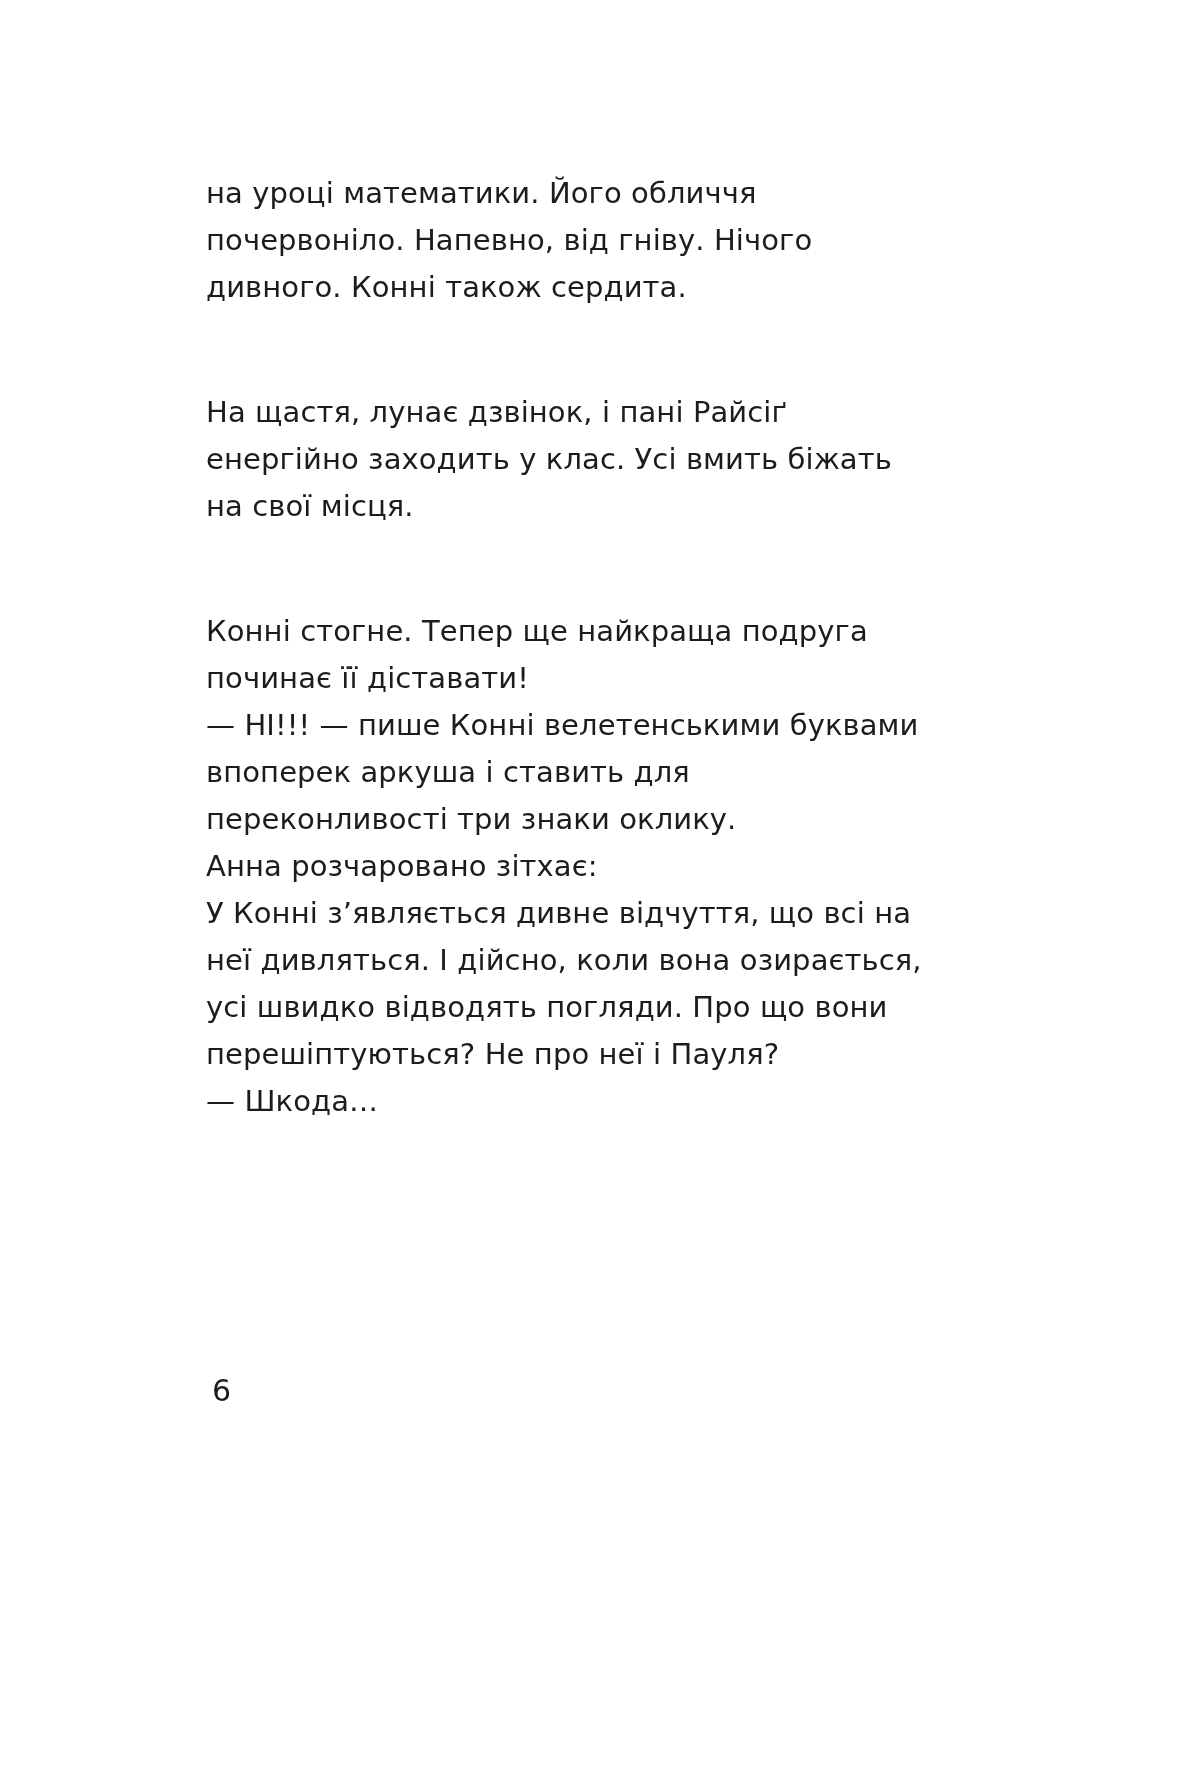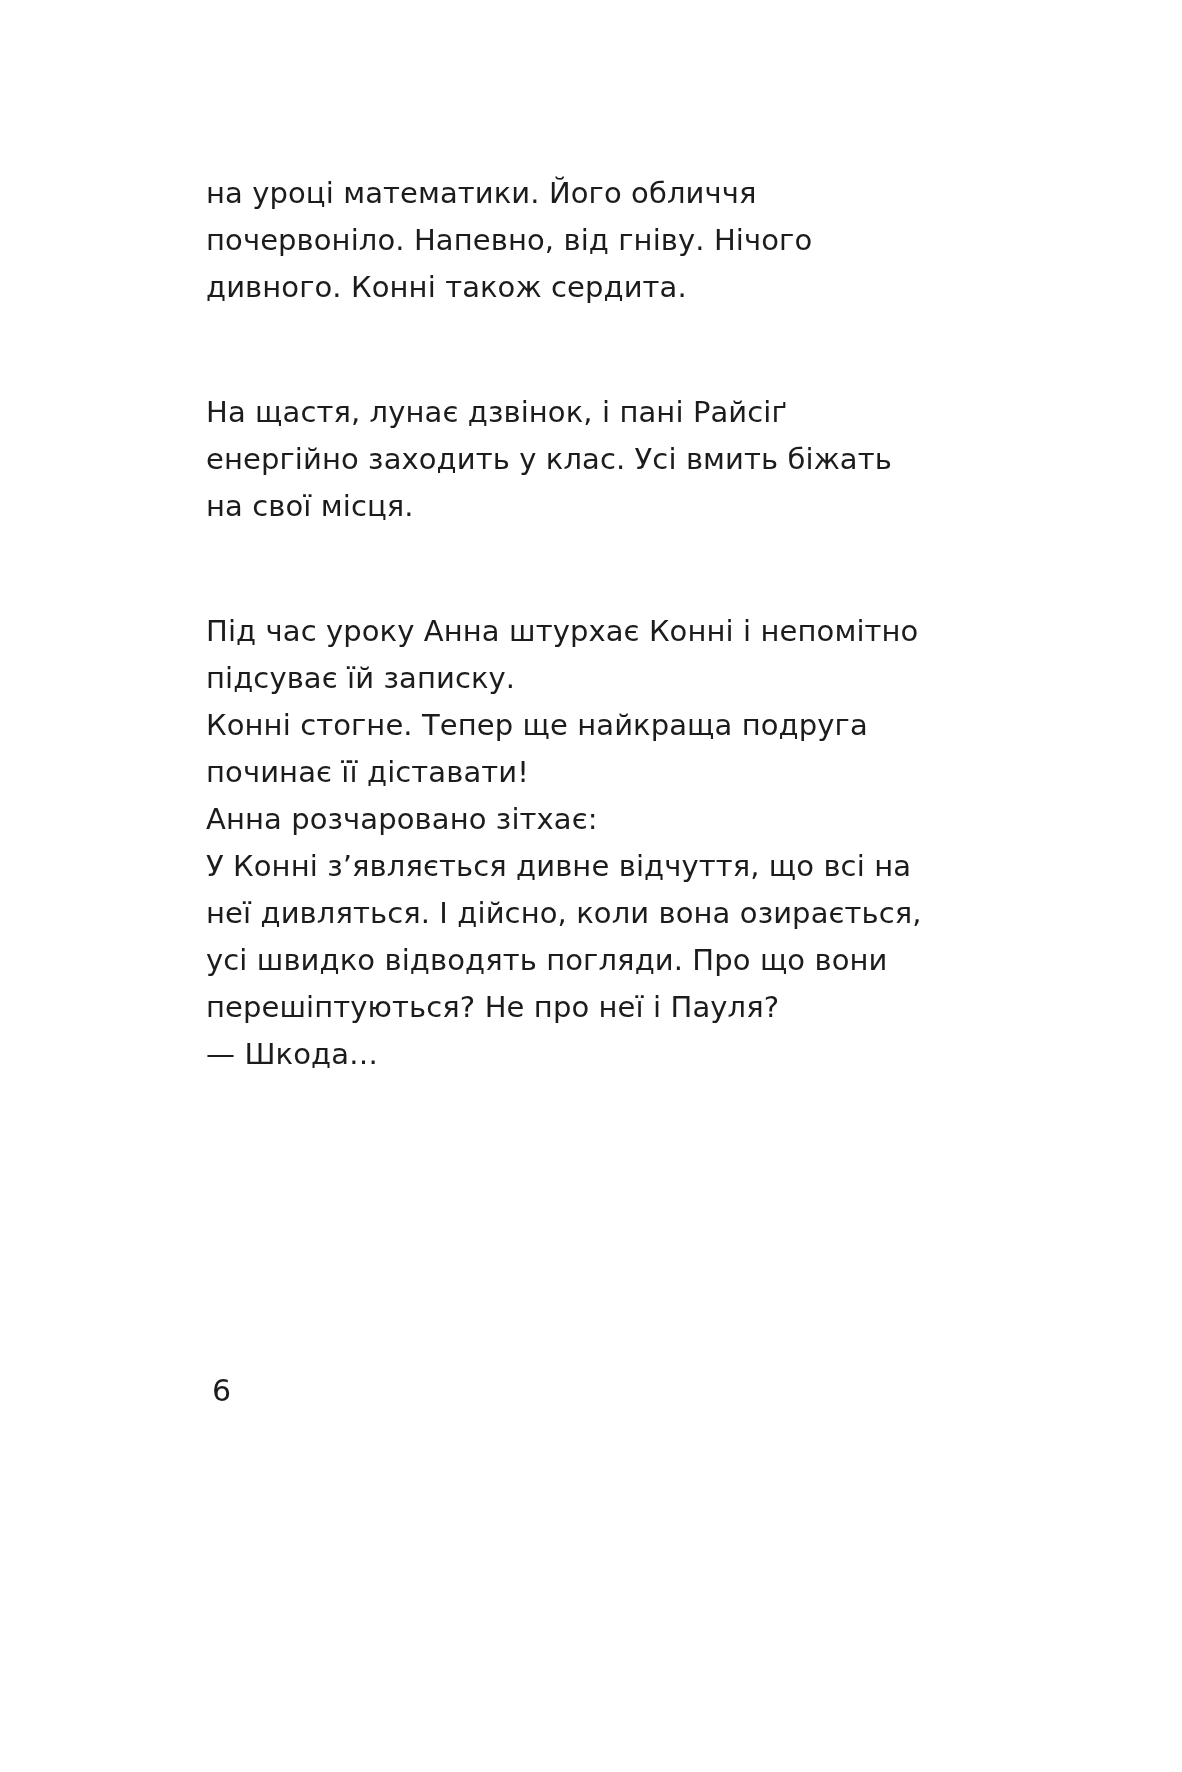--- a/index.html
+++ b/index.html
@@ -49,20 +49,20 @@
 </style>
 </head>
 <body>
 
 <div class="book-page">
   <div class="text-column" id="text-column">
       <p class="para">на уроці математики. Його обличчя почервоніло. Напевно, від гніву. Нічого дивного. Конні також сердита.</p>
       <div class="spacer"></div>
       <p class="para">На щастя, лунає дзвінок, і пані Райсіґ енергійно заходить у клас. Усі вмить біжать на свої місця.</p>
       <div class="spacer"></div>
-      <p class="para">Під час уроку Анна штурхає Конні і непомітно підсуває їй записку.</p>
       <p class="para">Конні стогне. Тепер ще найкраща подруга починає її діставати!</p>
+      <p class="para">— НІ!!! — пише Конні велетенськими буквами впоперек аркуша і ставить для переконливості три знаки оклику.</p>
       <p class="para">Анна розчаровано зітхає:</p>
       <p class="para">У Конні з’являється дивне відчуття, що всі на неї дивляться. І дійсно, коли вона озирається, усі швидко відводять погляди. Про що вони перешіптуються? Не про неї і Пауля?</p>
       <p class="para">— Шкода…</p>
     </div>
   <div class="page-number">6</div>
 </div>
 
 </body></html>

